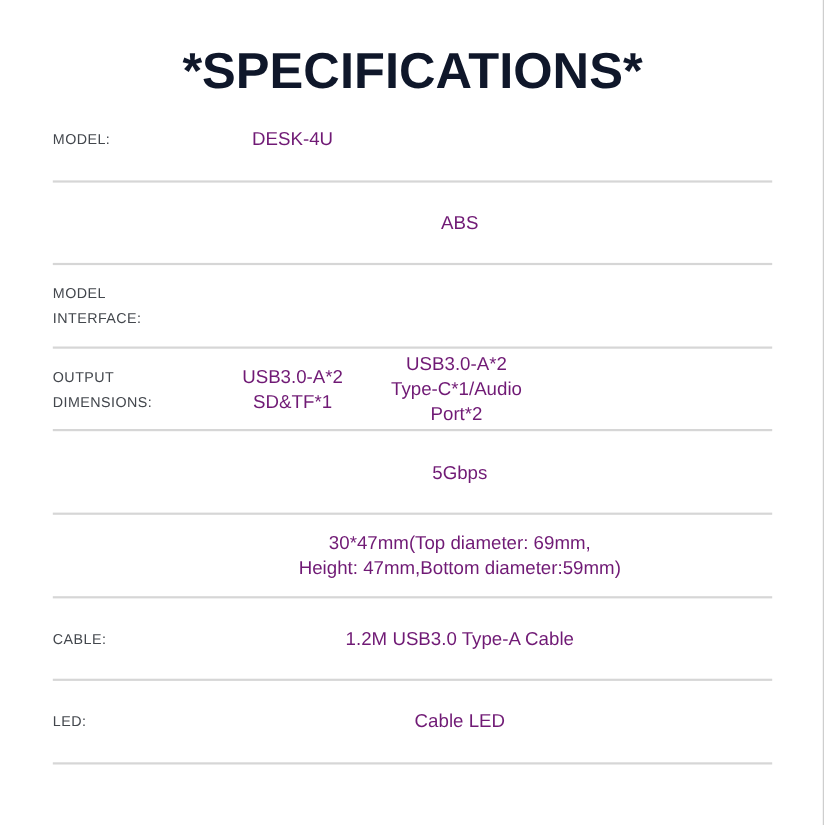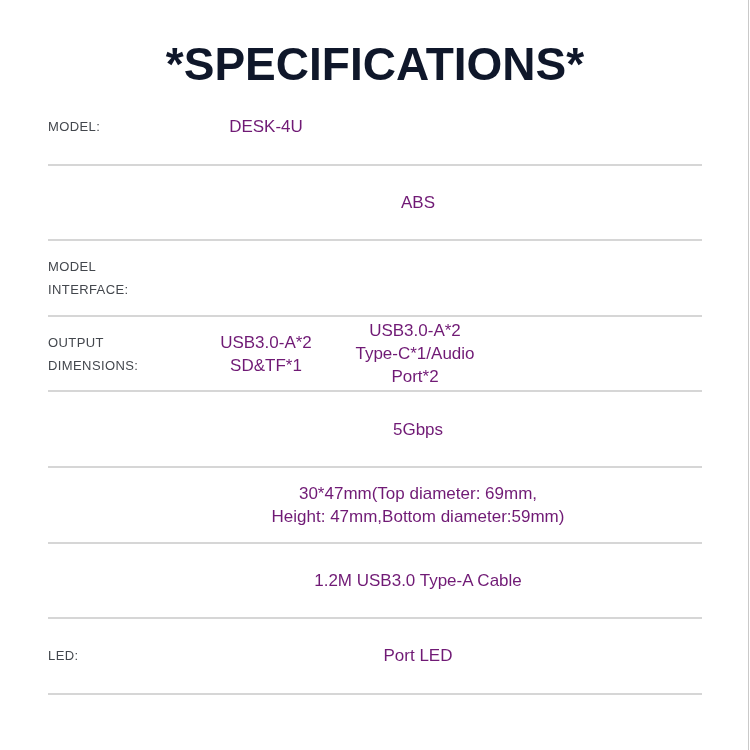--- a/index.html
+++ b/index.html
@@ -94,21 +94,22 @@
   <div class="row">
     <div class="cell val span3">5Gbps</div>
   </div>
 
   <div class="row">
     <div class="cell val span3">30*47mm(Top diameter: 69mm,
 Height: 47mm,Bottom diameter:59mm)</div>
   </div>
 
   <div class="row">
+    <div class="cell label">CABLE:</div>
     <div class="cell val span3">1.2M USB3.0 Type-A Cable</div>
   </div>
 
   <div class="row">
     <div class="cell label">LED:</div>
-    <div class="cell val span3">Port LED</div>
+    <div class="cell val span3">Cable LED</div>
   </div>
 
 </div>
 
 </body></html>

